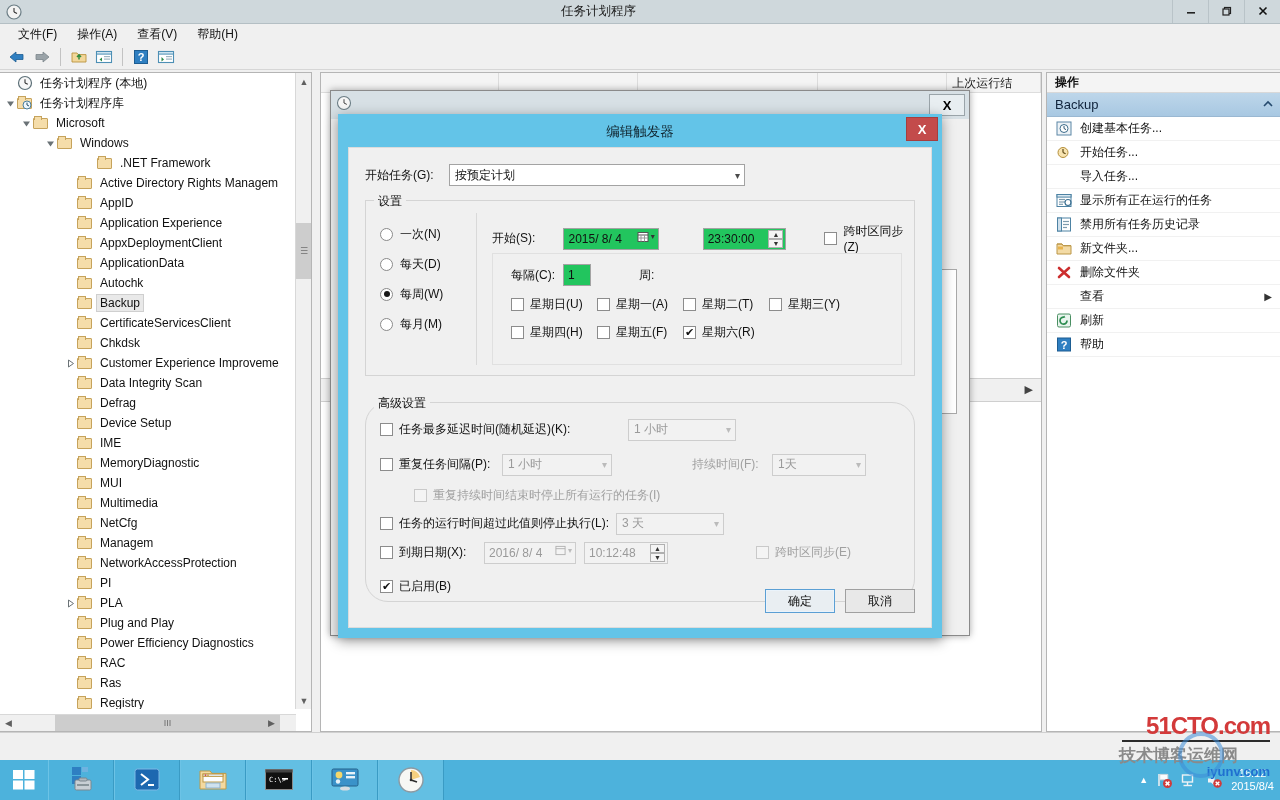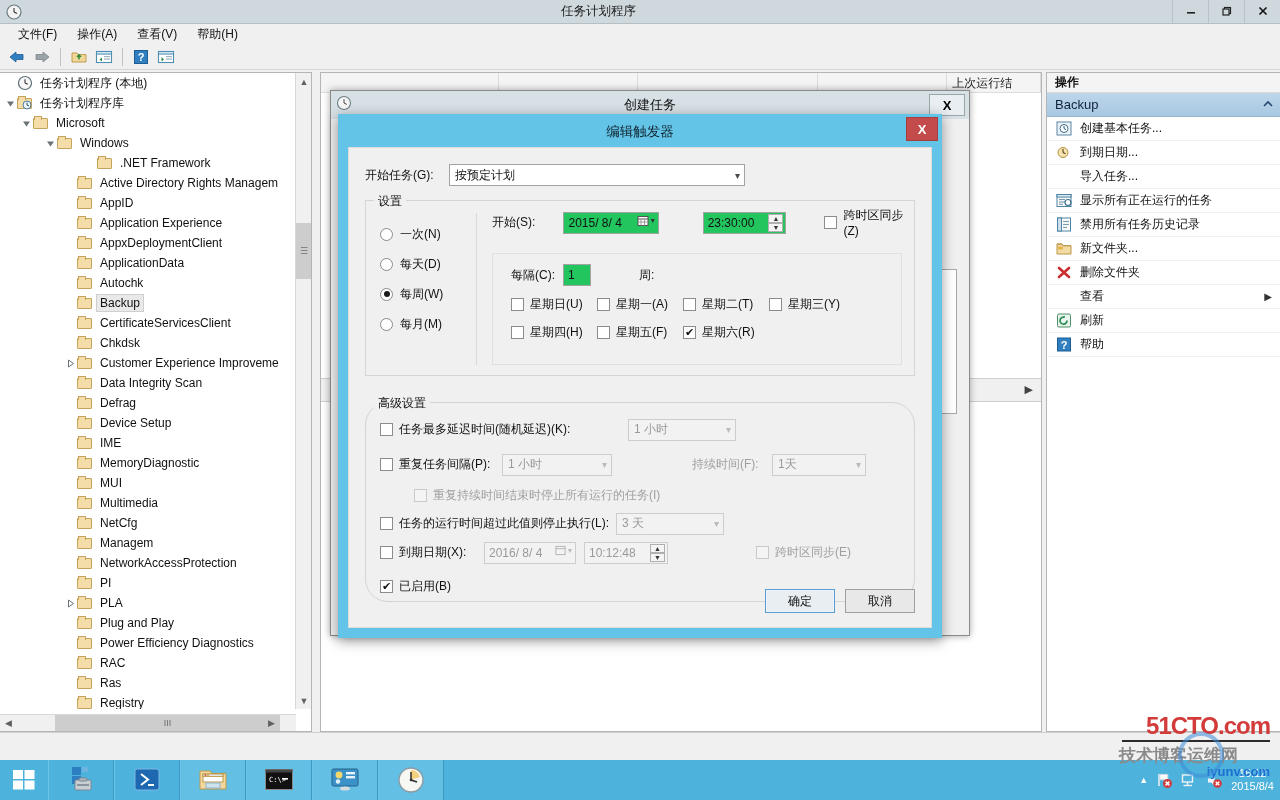--- a/index.html
+++ b/index.html
@@ -577,21 +577,21 @@
           <span class="lbl">创建基本任务...</span>
         </div>
         <div class="ap-item">
           <span class="ico">
             <svg width="16" height="15" viewBox="0 0 16 15">
               <circle cx="7" cy="7.5" r="5" fill="#f7e3b0" stroke="#b58f3a"></circle>
               <line x1="7" y1="7.5" x2="7" y2="4" stroke="#5b4714" stroke-width="1.2"></line>
               <line x1="7" y1="7.5" x2="9.6" y2="8.8" stroke="#5b4714" stroke-width="1.2"></line>
             </svg>
           </span>
-          <span class="lbl">到期日期...</span>
+          <span class="lbl">开始任务...</span>
         </div>
         <div class="ap-item disabled indent">
           <span class="lbl">导入任务...</span>
         </div>
         <div class="ap-item">
           <span class="ico">
             <svg width="16" height="15" viewBox="0 0 16 15">
               <rect x="1" y="1.5" width="14" height="12" fill="#fff" stroke="#4d82a3"></rect>
               <rect x="1" y="1.5" width="14" height="2.6" fill="#d9e8f1" stroke="#4d82a3"></rect>
               <line x1="3" y1="6.5" x2="9" y2="6.5" stroke="#7e9cae" stroke-width="1.2"></line>
@@ -662,21 +662,20 @@
 
   <div class="dlg-create">
     <div class="dc-title">
       <div class="dc-ico">
         <svg width="16" height="16" viewBox="0 0 16 16">
           <circle cx="8" cy="8" r="6.5" fill="#f6f6f6" stroke="#6b7d85" stroke-width="1.1"></circle>
           <line x1="8" y1="8" x2="8" y2="4.2" stroke="#444" stroke-width="1"></line>
           <line x1="8" y1="8" x2="10.8" y2="9.4" stroke="#444" stroke-width="1"></line>
         </svg>
       </div>
-      <div class="dc-text">创建任务</div>
       <div class="dc-close">X</div>
     </div>
     <div class="dc-body">
       <div class="dc-listbox"></div>
     </div>
   </div>
 
   <div class="dlg-trigger">
     <div class="dt-title">
       <div class="dt-text">编辑触发器</div>
@@ -710,21 +709,21 @@
               <span class="lbl">每周(W)</span>
             </div>
             <div class="row" style="height:30px">
               <span class="rb"></span>
               <span class="lbl">每月(M)</span>
             </div>
           </div>
 
         <div style="position:absolute; left:110px; top:12px; width:1px; height:152px; background:#d9d9d9;"></div>
 
-        <div class="row" style="position:absolute; left:126px; top:6px;gap:24px;">
+        <div class="row" style="position:absolute; left:126px; top:22px;gap:24px;">
           <div class="lbl" style="width:50px">开始(S):</div>
           <div class="textfield" style="width:100px">
             <span>2015/ 8/ 4</span>
             <span class="cal-ico">
               <svg width="12" height="12" viewBox="0 0 12 12">
                 <rect x="1" y="1.5" width="10" height="9" fill="#fff" stroke="#555"></rect>
                 <line x1="1" y1="4" x2="11" y2="4" stroke="#555"></line>
                 <line x1="4" y1="4" x2="4" y2="10.5" stroke="#999"></line>
                 <line x1="7.5" y1="4" x2="7.5" y2="10.5" stroke="#999"></line>
                 <line x1="1" y1="7" x2="11" y2="7" stroke="#999"></line>

